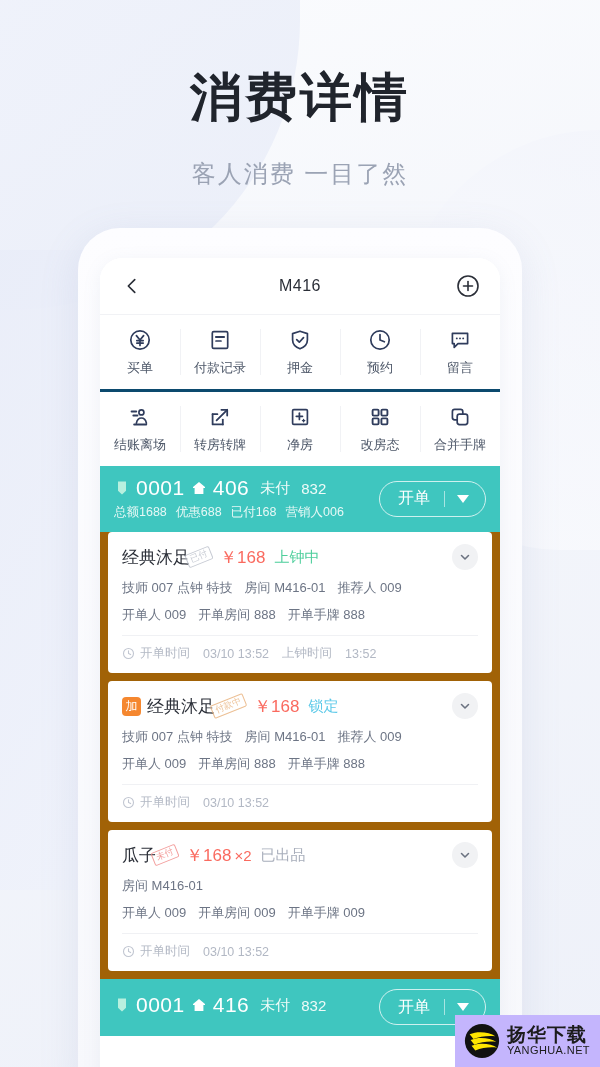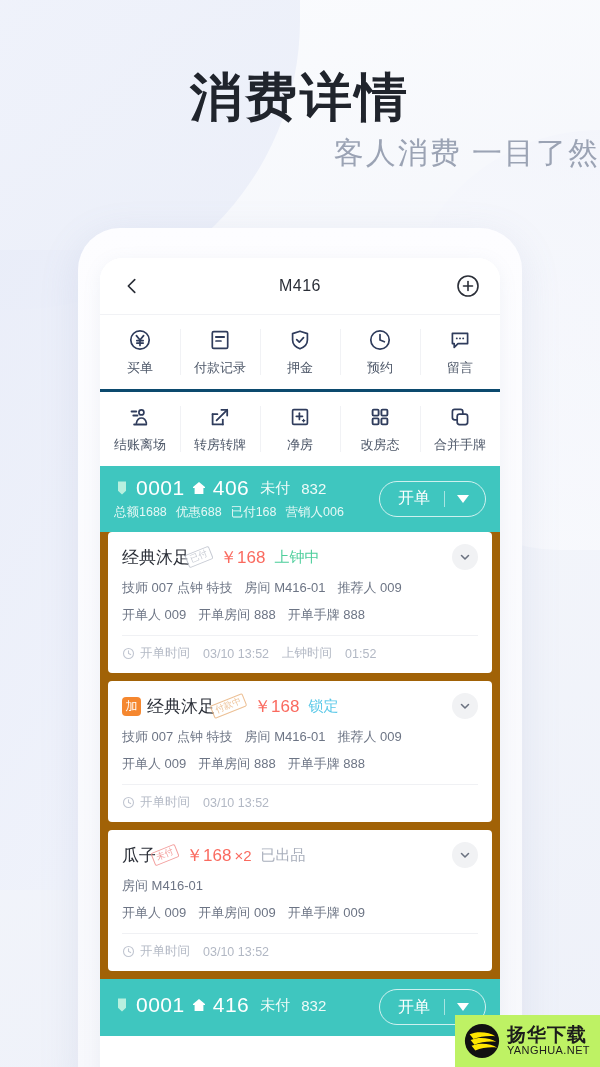--- a/index.html
+++ b/index.html
@@ -38,25 +38,24 @@
   .hero { position: absolute; left: 0; top: 0; width: 600px; text-align: center; z-index: 3; }
   .hero-title {
     margin-top: 68px;
     font-size: 52px;
     font-weight: bold;
     letter-spacing: 3px;
     color: #20242c;
     line-height: 1.15;
   }
   .hero-sub {
-    margin-top: 5px;
-    font-size: 30px;
+    margin-top: 30px;
+    font-size: 24px;
     letter-spacing: 2px;
     color: #9ba3b4;
-    text-align: right;
   }
 
   
   .phone-outer {
     position: absolute;
     left: 78px; top: 228px;
     width: 444px; height: 860px;
     border-radius: 42px 42px 0 0;
     background: linear-gradient(180deg, #fdfdff 0%, #f7f8fc 100%);
     box-shadow: 0 10px 40px rgba(120,135,175,.14);
@@ -197,21 +196,21 @@
     font-size: 12.5px; color: #b2b8c4;
     padding: 9px 0 11px 0;
   }
   .clock-ico { width: 13px; height: 13px; color: #c1c6d1; flex: none; }
   .item-time span + span { margin-left: 8px; }
 
   
   .watermark {
     position: absolute; right: 0; bottom: 0;
     height: 52px; display: flex; align-items: center;
-    background: #bef264;
+    background: #c4b5fd;
     padding: 0 10px 0 8px;
     z-index: 20;
   }
   .wm-logo { width: 38px; height: 38px; flex: none; }
   .wm-text { margin-left: 6px; line-height: 1.05; }
   .wm-cn { font-size: 19px; font-weight: bold; color: #1c1c1c; letter-spacing: 1px; }
   .wm-en { font-size: 11px; font-weight: normal; color: #1c1c1c; letter-spacing: .4px; }
 </style>
 </head>
 <body>
@@ -409,21 +408,21 @@
       </div>
       <div class="item-divider"></div>
       <div class="item-time">
         <svg class="clock-ico" viewBox="0 0 24 24" fill="none" stroke="currentColor" stroke-width="2" stroke-linecap="round">
           <circle cx="12" cy="12" r="9.2"></circle>
           <polyline points="12 6.8 12 12 16 14"></polyline>
         </svg>
         <span>开单时间</span>
         <span>03/10 13:52</span>
         <span>上钟时间</span>
-        <span>01:52</span>
+        <span>13:52</span>
       </div>
     </div>
 
     <div class="item-card">
       <div class="item-row1">
         <div class="item-row1-inner">
           <span class="plus-badge">加</span>
           <span class="item-name">经典沐足</span>
           <span class="stamp orange">付款中</span>
           <span class="item-price">￥168</span>

